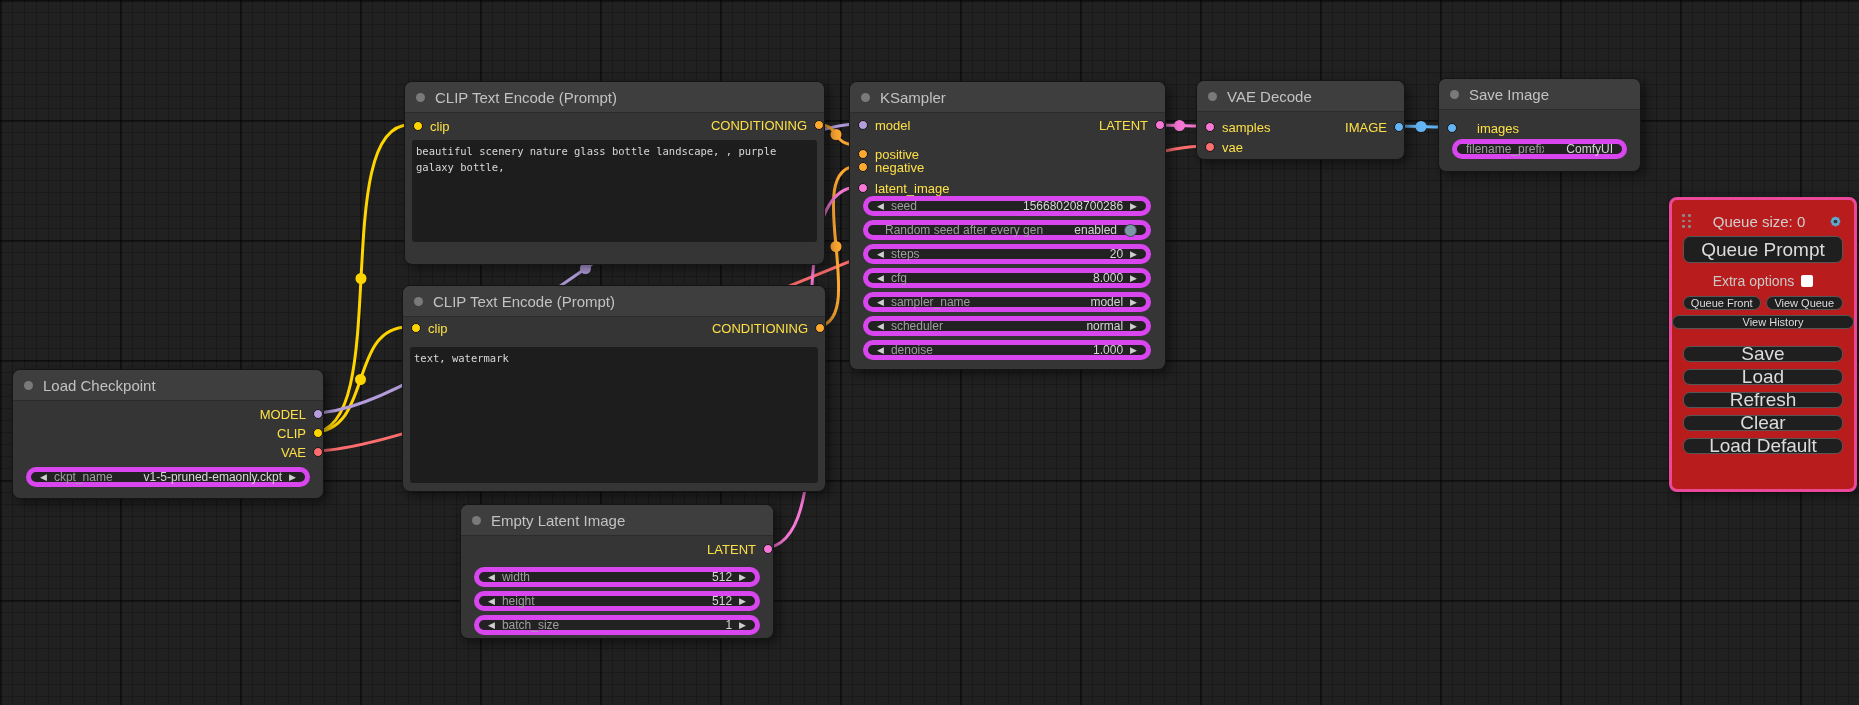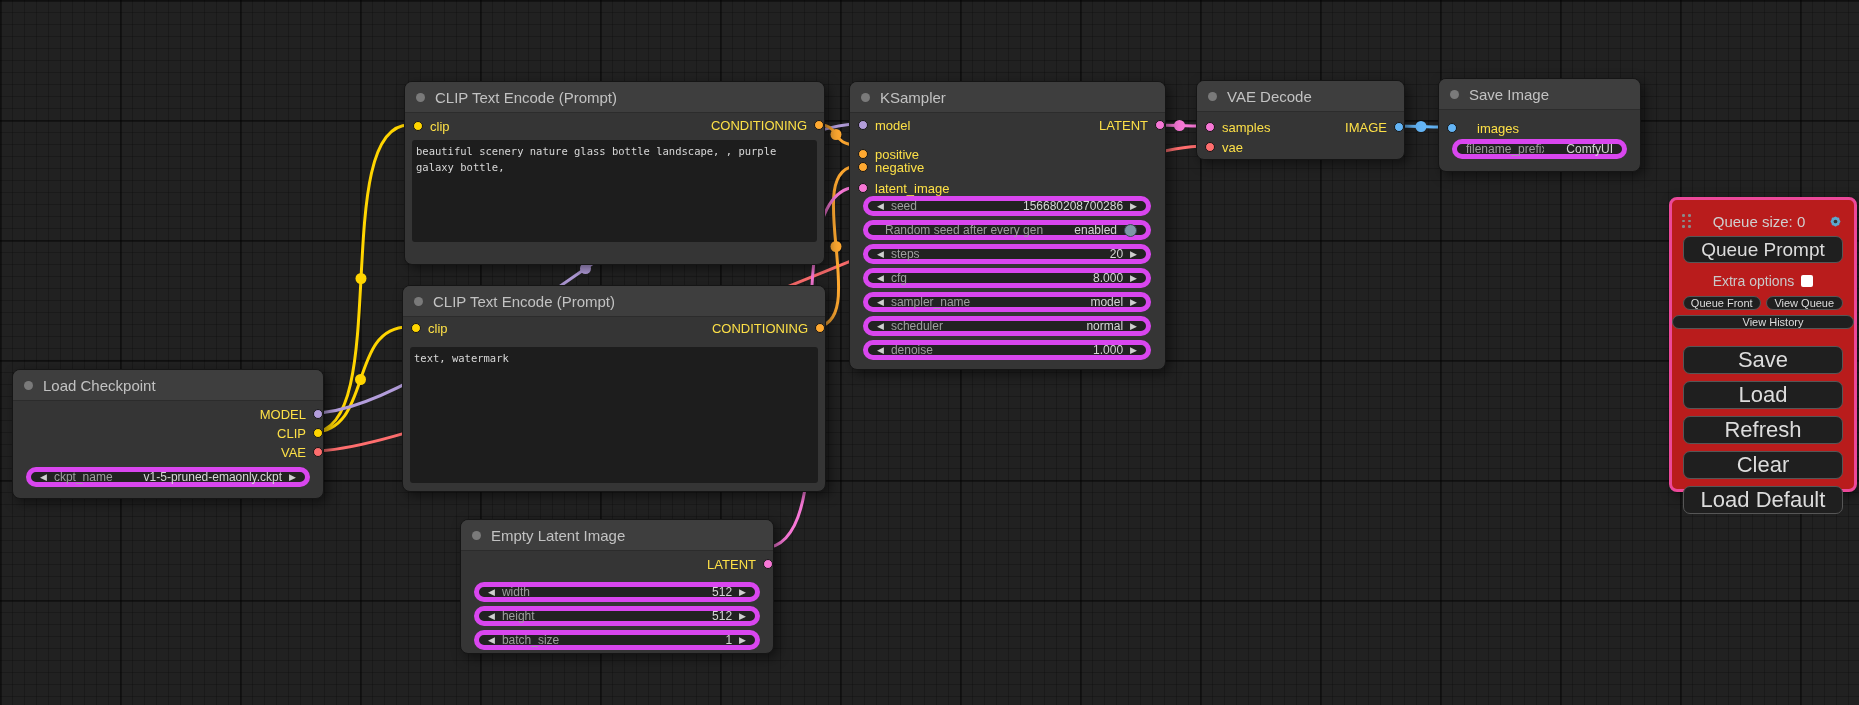--- a/index.html
+++ b/index.html
@@ -48,21 +48,21 @@
   .qbtn{background:#1f1f1f;border:1px solid #565656;border-radius:7px;color:#dcdcdc;
         display:flex;align-items:center;justify-content:center;box-sizing:border-box;cursor:pointer;}
   #queue-prompt-btn{margin:3px 11px 0;height:27px;font-size:19px;}
   .extra-row{margin-top:10px;display:flex;align-items:center;justify-content:center;gap:7px;color:#c9c9c9;font-size:14px;}
   .chk{width:12px;height:12px;background:#fff;border-radius:2px;}
   .small-row{display:flex;gap:5px;margin:7px 11px 0;}
   .qbtn.small{height:14px;font-size:11px;border-radius:9px;flex:1;}
   .vh-row{display:flex;justify-content:center;margin-top:5px;}
   #view-history-btn{width:90px;padding-left:20px;}
   .big-stack{margin:17px 11px 0;}
-  .qbtn.big{height:28px;font-size:22px;margin-bottom:7px;}
+  .qbtn.big{height:16px;font-size:19px;margin-bottom:7px;}
 </style>
 </head>
 <body>
 
 <svg id="links-svg" width="1859" height="705" viewBox="0 0 1859 705">
     <path d="M 313 432 C 393 432, 329 125, 409 125" stroke="#FFD500" stroke-width="3" fill="none" stroke-linecap="round"></path>
     <circle cx="361" cy="278.5" r="5.5" fill="#FFD500"></circle>
     <path d="M 313 432 C 373 432, 348 327, 408 327" stroke="#FFD500" stroke-width="3" fill="none" stroke-linecap="round"></path>
     <circle cx="360.5" cy="379.5" r="5.5" fill="#FFD500"></circle>
     <path d="M 313 413 C 443 413, 728 124, 858 124" stroke="#B39DDB" stroke-width="3" fill="none" stroke-linecap="round"></path>
@@ -134,21 +134,21 @@
     <span class="pdot" style="background-color: rgb(255, 213, 0);"></span>
     <span>clip</span>
   </div>
   <div class="prow out" style="top:32px;">
     <span>CONDITIONING</span>
     <span class="pdot" style="background-color: rgb(255, 169, 49);"></span>
   </div>
   <div class="txtarea" style="left:7px;top:61px;width:408px;height:136px;">text, watermark</div>
 </div>
 
-<div class="node" style="left:460px;top:519px;width:312px;height:133px;">
+<div class="node" style="left:460px;top:504px;width:312px;height:133px;">
   <div class="node-title">
     <span class="tdot" style="background-color: rgb(122, 122, 122);"></span>
     <span>Empty Latent Image</span>
   </div>
   <div class="prow out" style="top:34px;">
     <span>LATENT</span>
     <span class="pdot" style="background-color: rgb(247, 119, 214);"></span>
   </div>
   <div class="widgets" style="top:62px;left:13px;right:13px;">
     <div class="widget">

